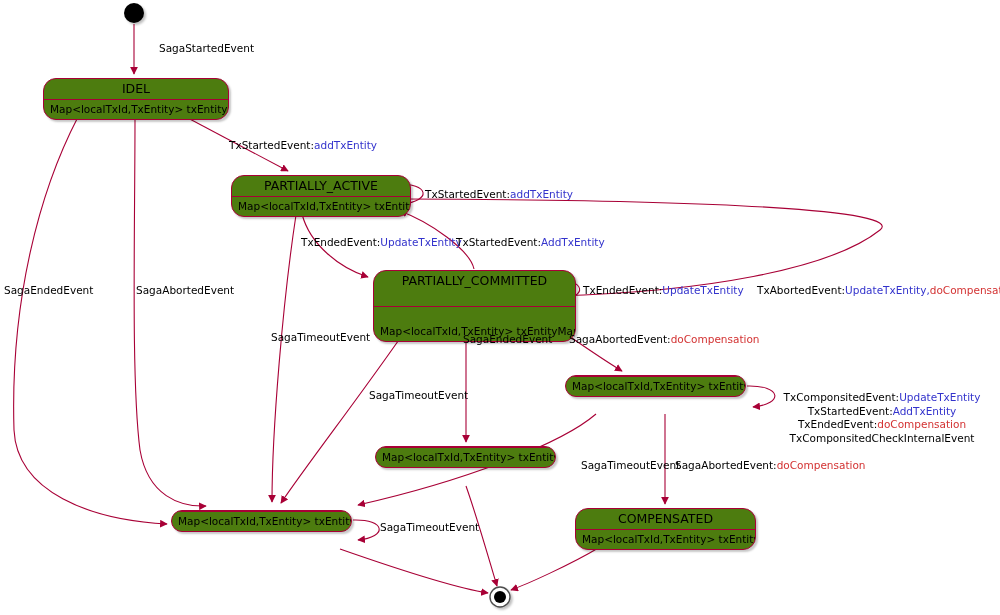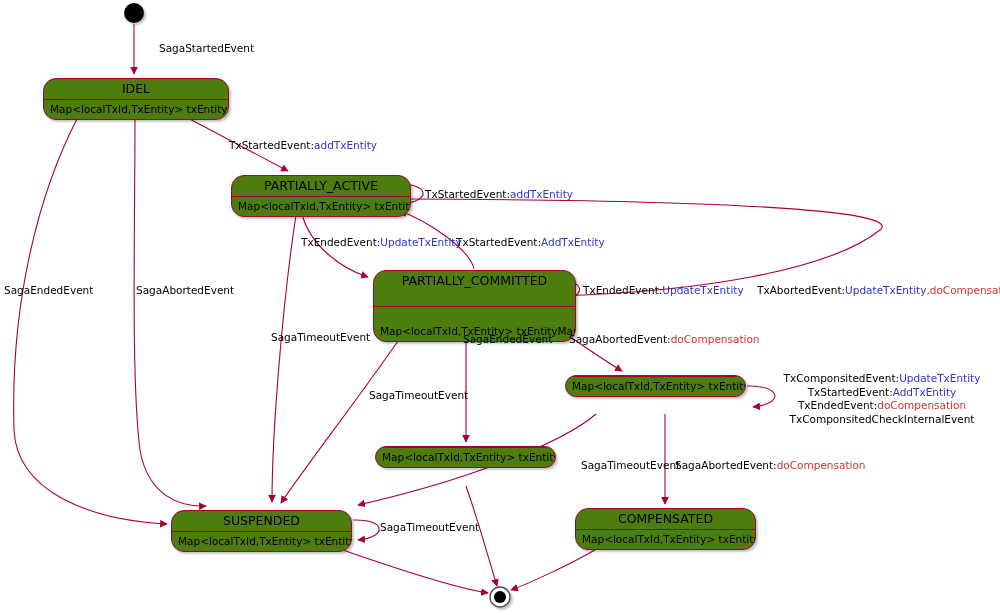--- a/index.html
+++ b/index.html
@@ -18,21 +18,21 @@
   .state-title{font-size:12.5px;color:#000;text-align:center;
     padding:3px 6px 3px 6px;line-height:14px;white-space:nowrap;}
   .state-divider{height:1px;background:#A80036;width:100%;}
   .state-attr{font-size:10.5px;color:#000;text-align:center;
     padding:3px 6px 3px 6px;line-height:13px;white-space:nowrap;}
 
   .edge-label{position:absolute;font-size:10.5px;color:#000;
     white-space:nowrap;line-height:13px;}
   .edge-label .act{color:#3333CC;}
   .edge-label .comp{color:#D33232;}
-  .edge-label.multi{text-align:center;line-height:13.5px;}
+  .edge-label.multi{text-align:center;line-height:13.5px;margin-top:19px;}
 </style>
 </head>
 <body>
 
 <div id="diagram-root">
 
   <svg id="diagram-canvas" viewBox="0 0 1000 615" xmlns="http://www.w3.org/2000/svg">
     <defs>
       <marker id="arrow" viewBox="0 0 10 10" refX="9" refY="5" markerWidth="7" markerHeight="7" orient="auto-start-reverse">
         <path d="M 0 0 L 10 5 L 0 10 z" fill="#A80036"></path>
@@ -115,21 +115,20 @@
     <div class="state-divider"></div>
     <div class="state-attr">Map&lt;localTxId,TxEntity&gt;  txEntityMap</div>
   </div>
 
   <div class="state-box" style="left:375px;top:446px;width:181px;">
     <div class="state-divider"></div>
     <div class="state-attr">Map&lt;localTxId,TxEntity&gt;  txEntityMap</div>
   </div>
 
   <div class="state-box" style="left:171px;top:510px;width:181px;">
-    <div class="state-title">SUSPENDED</div>
     <div class="state-divider"></div>
     <div class="state-attr">Map&lt;localTxId,TxEntity&gt;  txEntityMap</div>
   </div>
 
   <div class="state-box" style="left:575px;top:508px;width:181px;">
     <div class="state-title">COMPENSATED</div>
     <div class="state-divider"></div>
     <div class="state-attr">Map&lt;localTxId,TxEntity&gt;  txEntityMap</div>
   </div>
 

